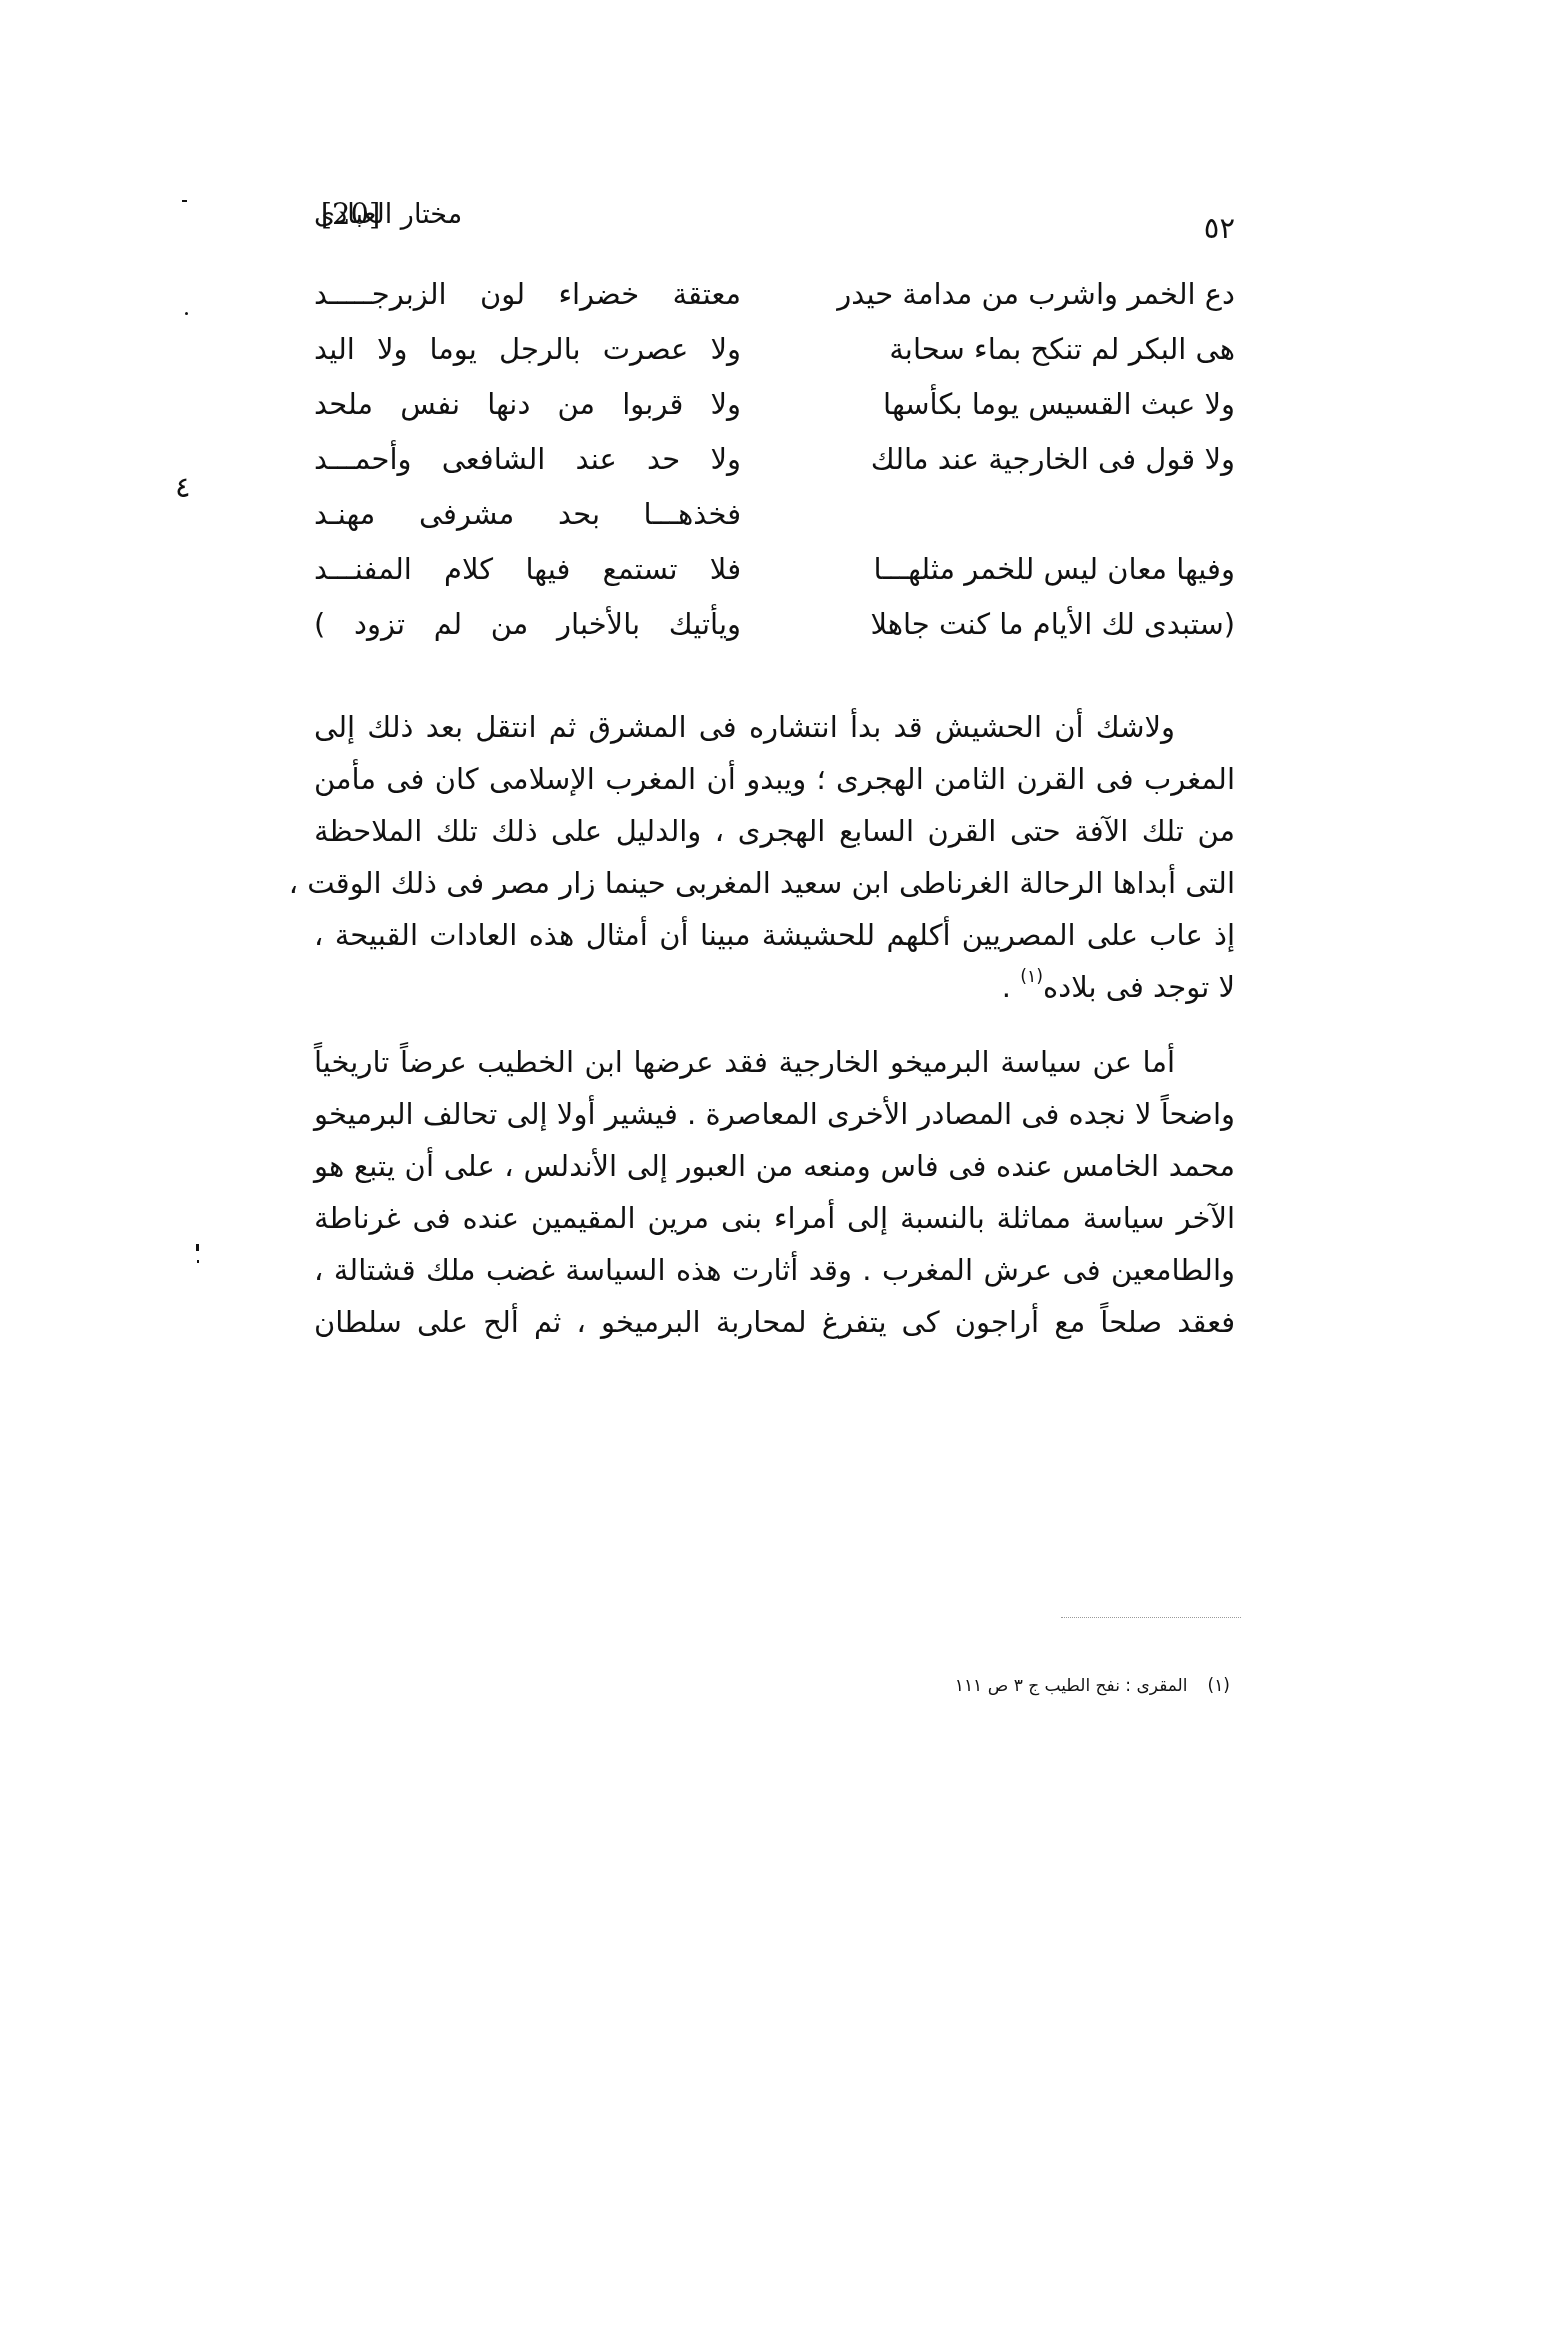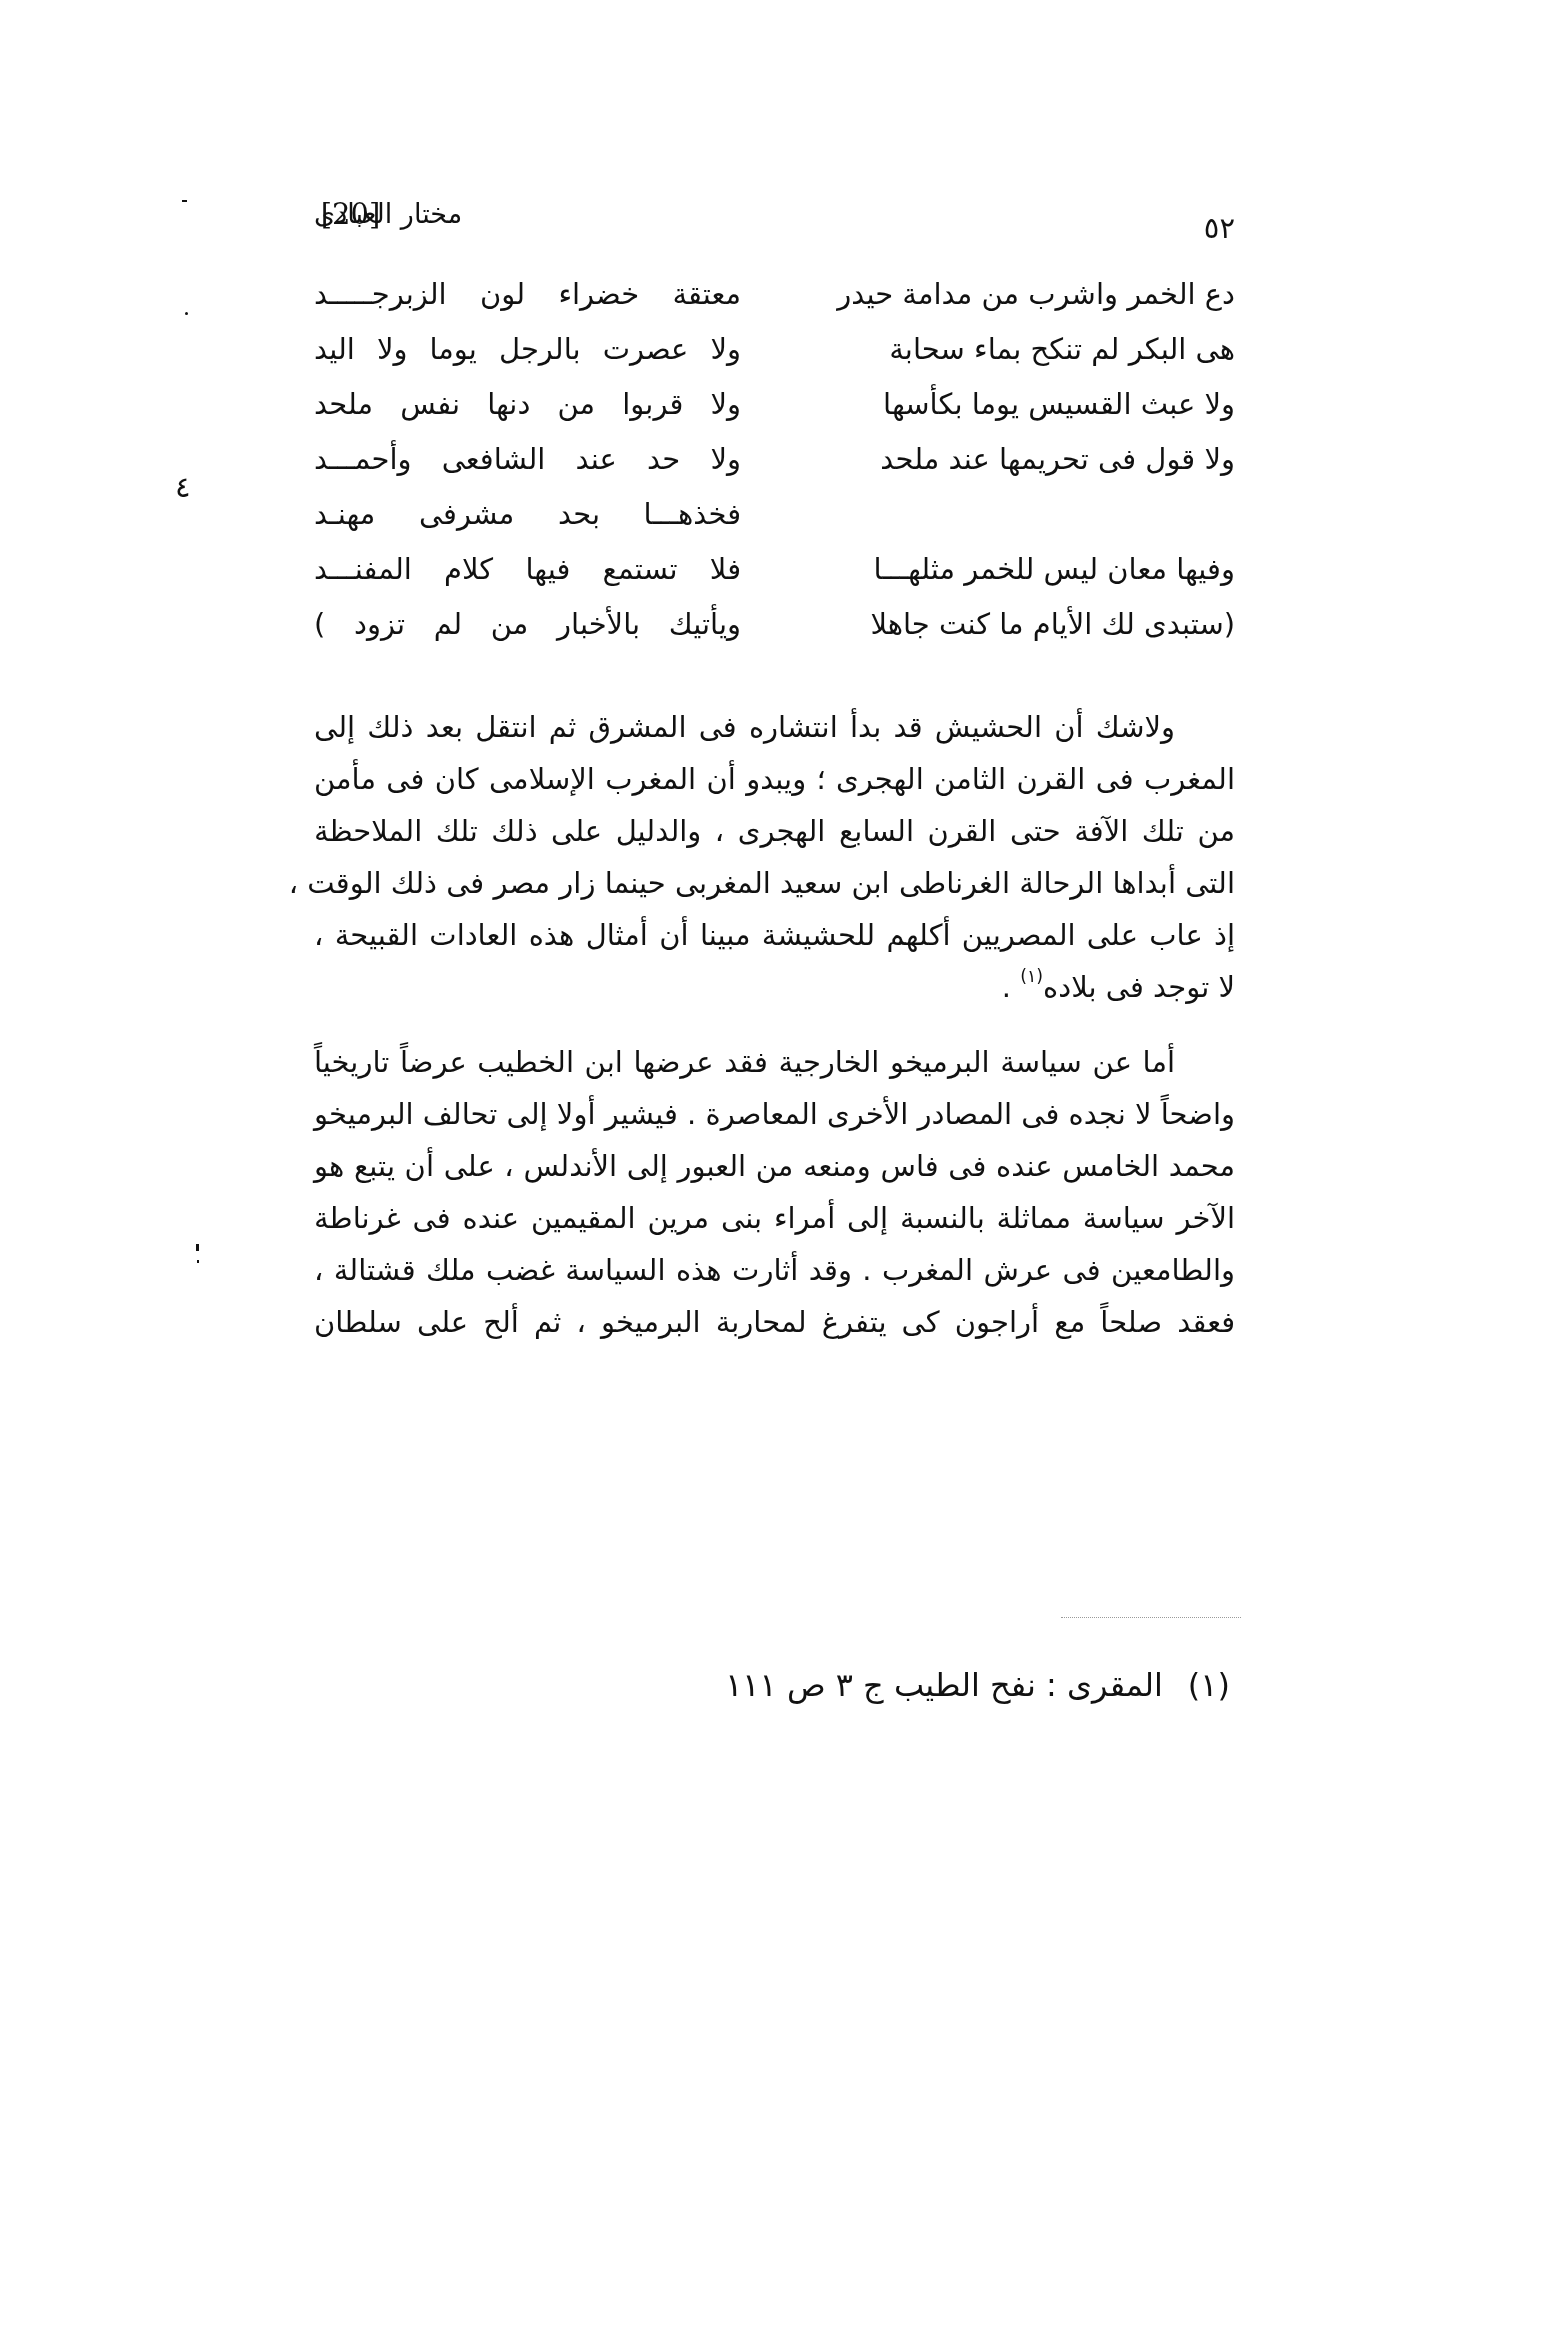--- a/index.html
+++ b/index.html
@@ -121,21 +121,21 @@
       top: 1617px;
       width: 180px;
       height: 0;
       border-top: 1.3px dotted #9a9a9a;
     }
     .footnote {
       position: absolute;
       right: 334px;
       top: 1662px;
       direction: rtl;
-      font-size: 32px;
+      font-size: 17px;
       line-height: 47px;
       white-space: nowrap;
     }
     .footnote .fn-num {
       margin-left: 14.7px;
     }
     
     .margin-mark {
       position: absolute;
       background: #111;
@@ -178,21 +178,21 @@
     </div>
     <div class="couplet">
       <span class="hemistich first">هى البكر لم تنكح بماء سحابة</span>
       <span class="hemistich second">ولا عصرت بالرجل يوما ولا اليد</span>
     </div>
     <div class="couplet">
       <span class="hemistich first">ولا عبث القسيس يوما بكأسها</span>
       <span class="hemistich second">ولا قربوا من دنها نفس ملحد</span>
     </div>
     <div class="couplet">
-      <span class="hemistich first">ولا قول فى تحريمها عند ملحد</span>
+      <span class="hemistich first">ولا قول فى الخارجية عند مالك</span>
       <span class="hemistich second">ولا حد عند الشافعى وأحمـــد</span>
     </div>
     <div class="couplet">
       <span class="hemistich second">فخذهـــا بحد مشرفى مهنـد</span>
     </div>
     <div class="couplet">
       <span class="hemistich first">وفيها معان ليس للخمر مثلهـــا</span>
       <span class="hemistich second">فلا تستمع فيها كلام المفنـــد</span>
     </div>
     <div class="couplet">

